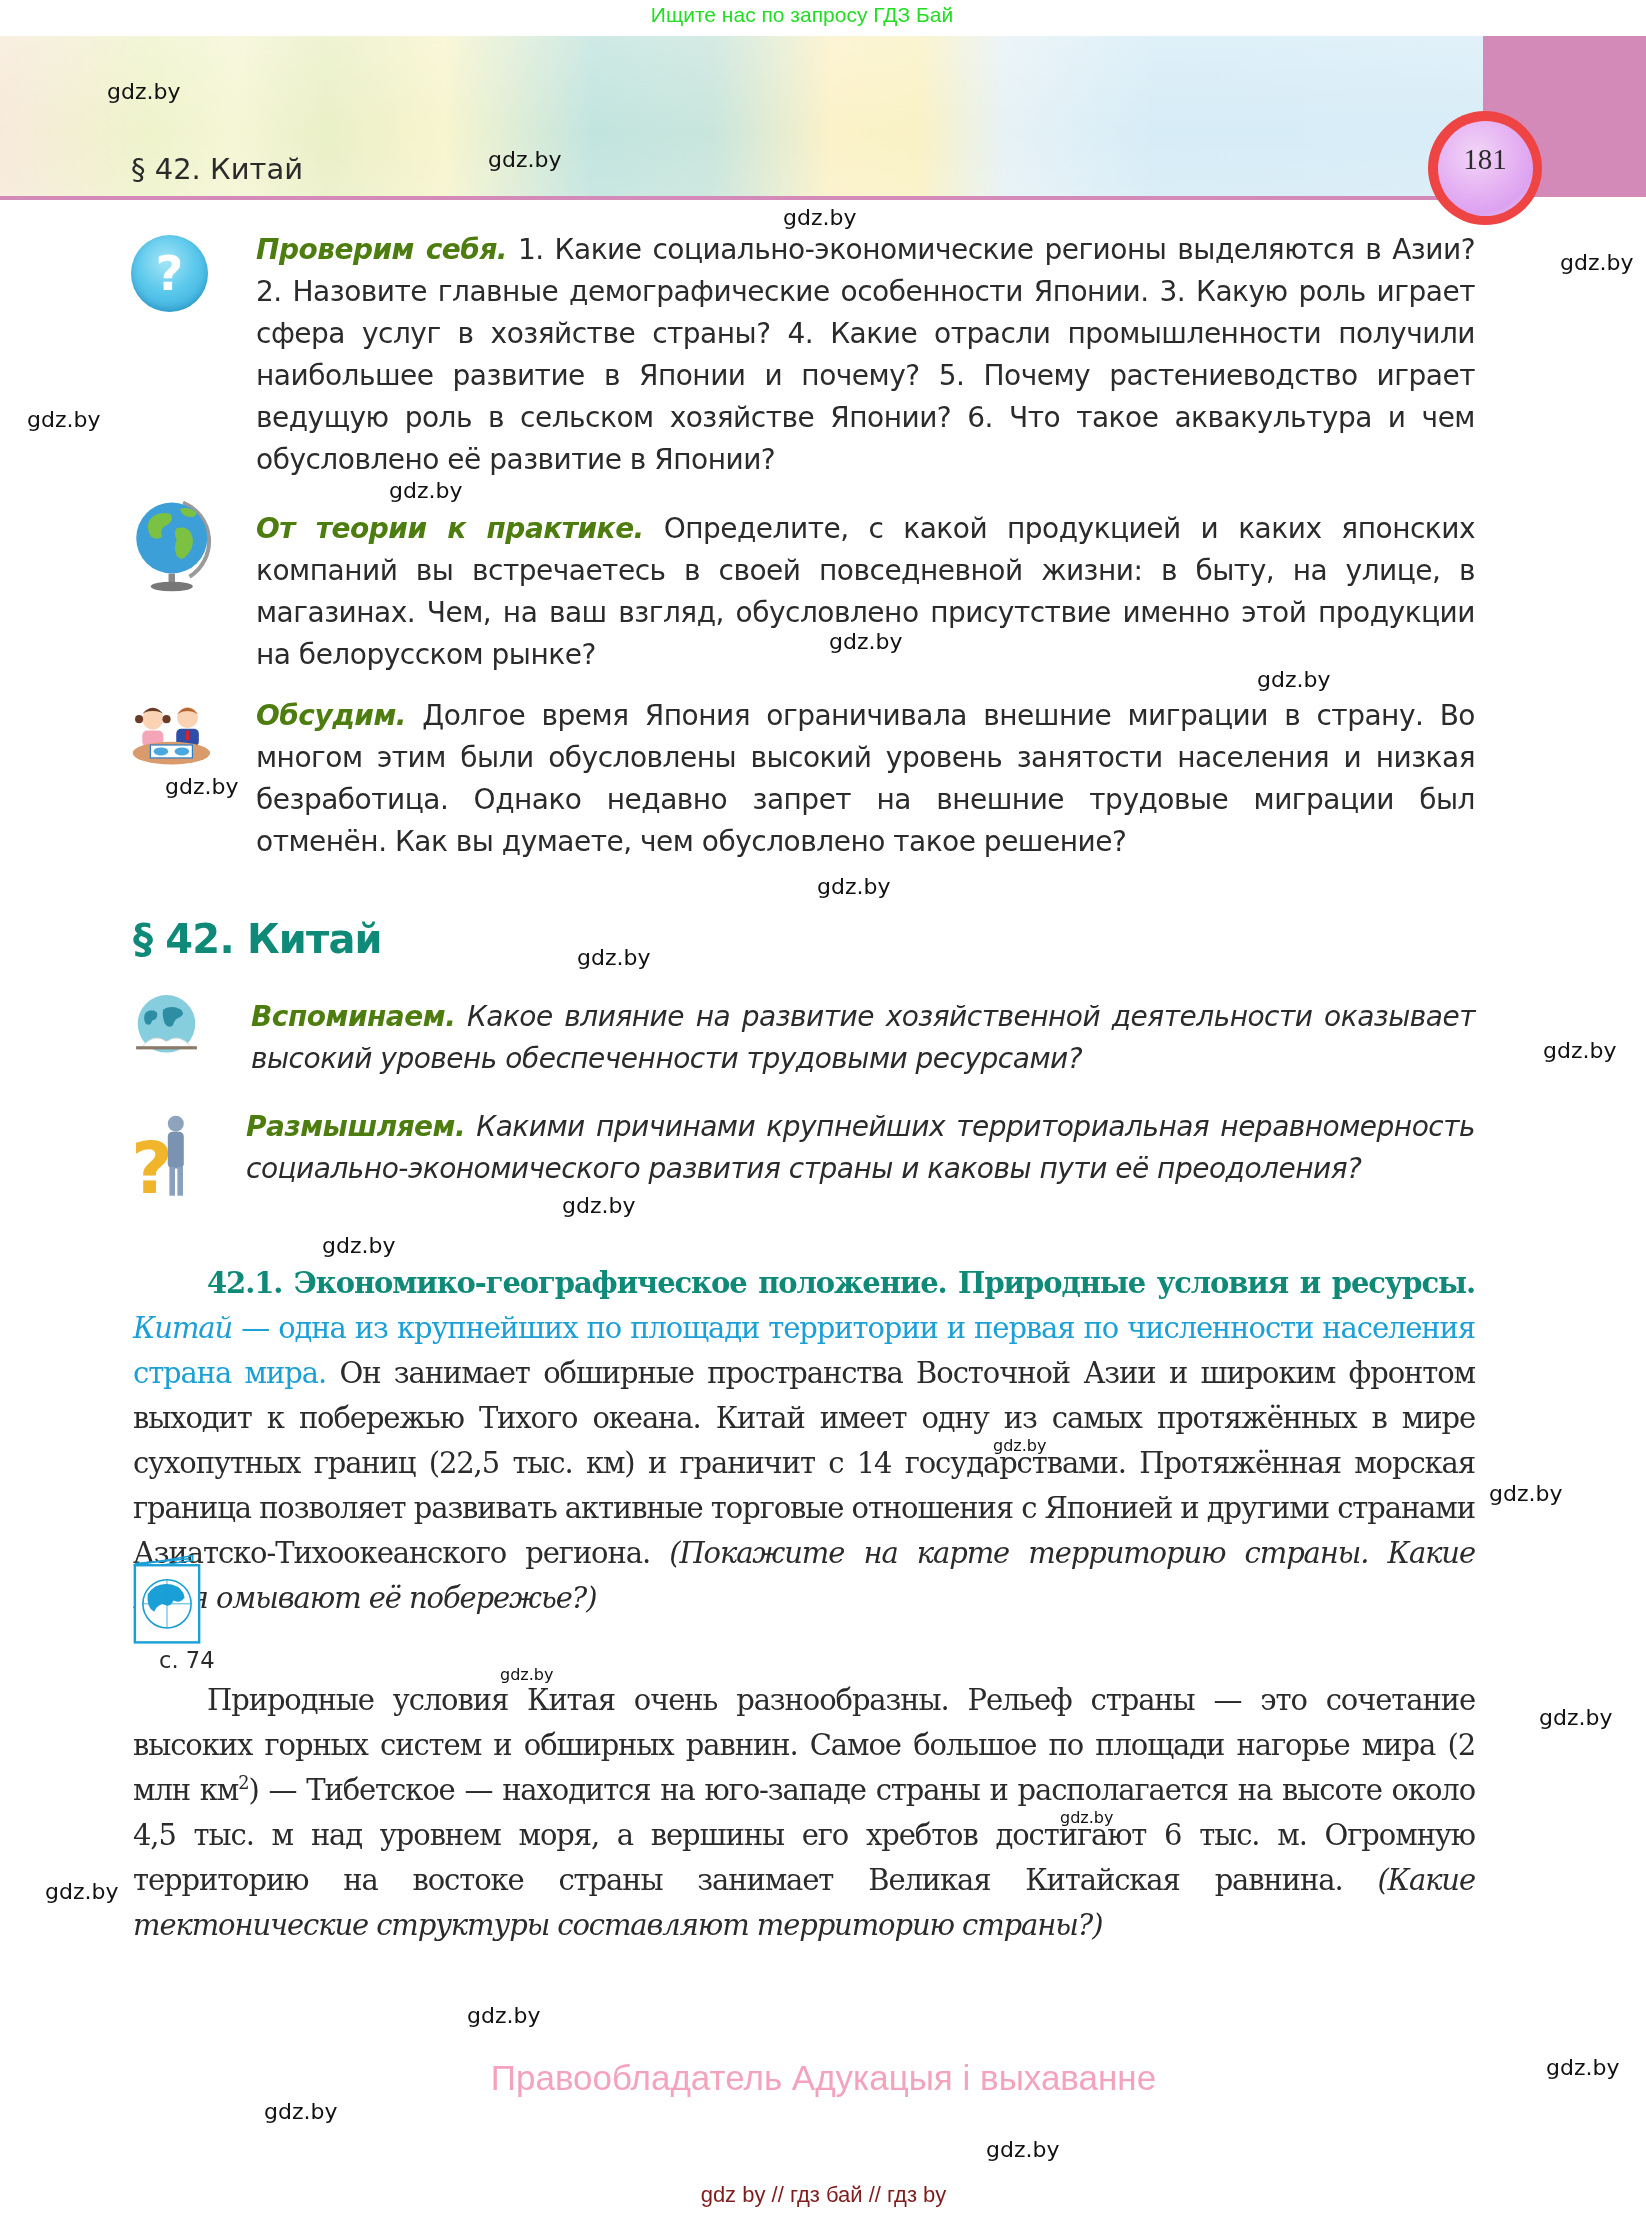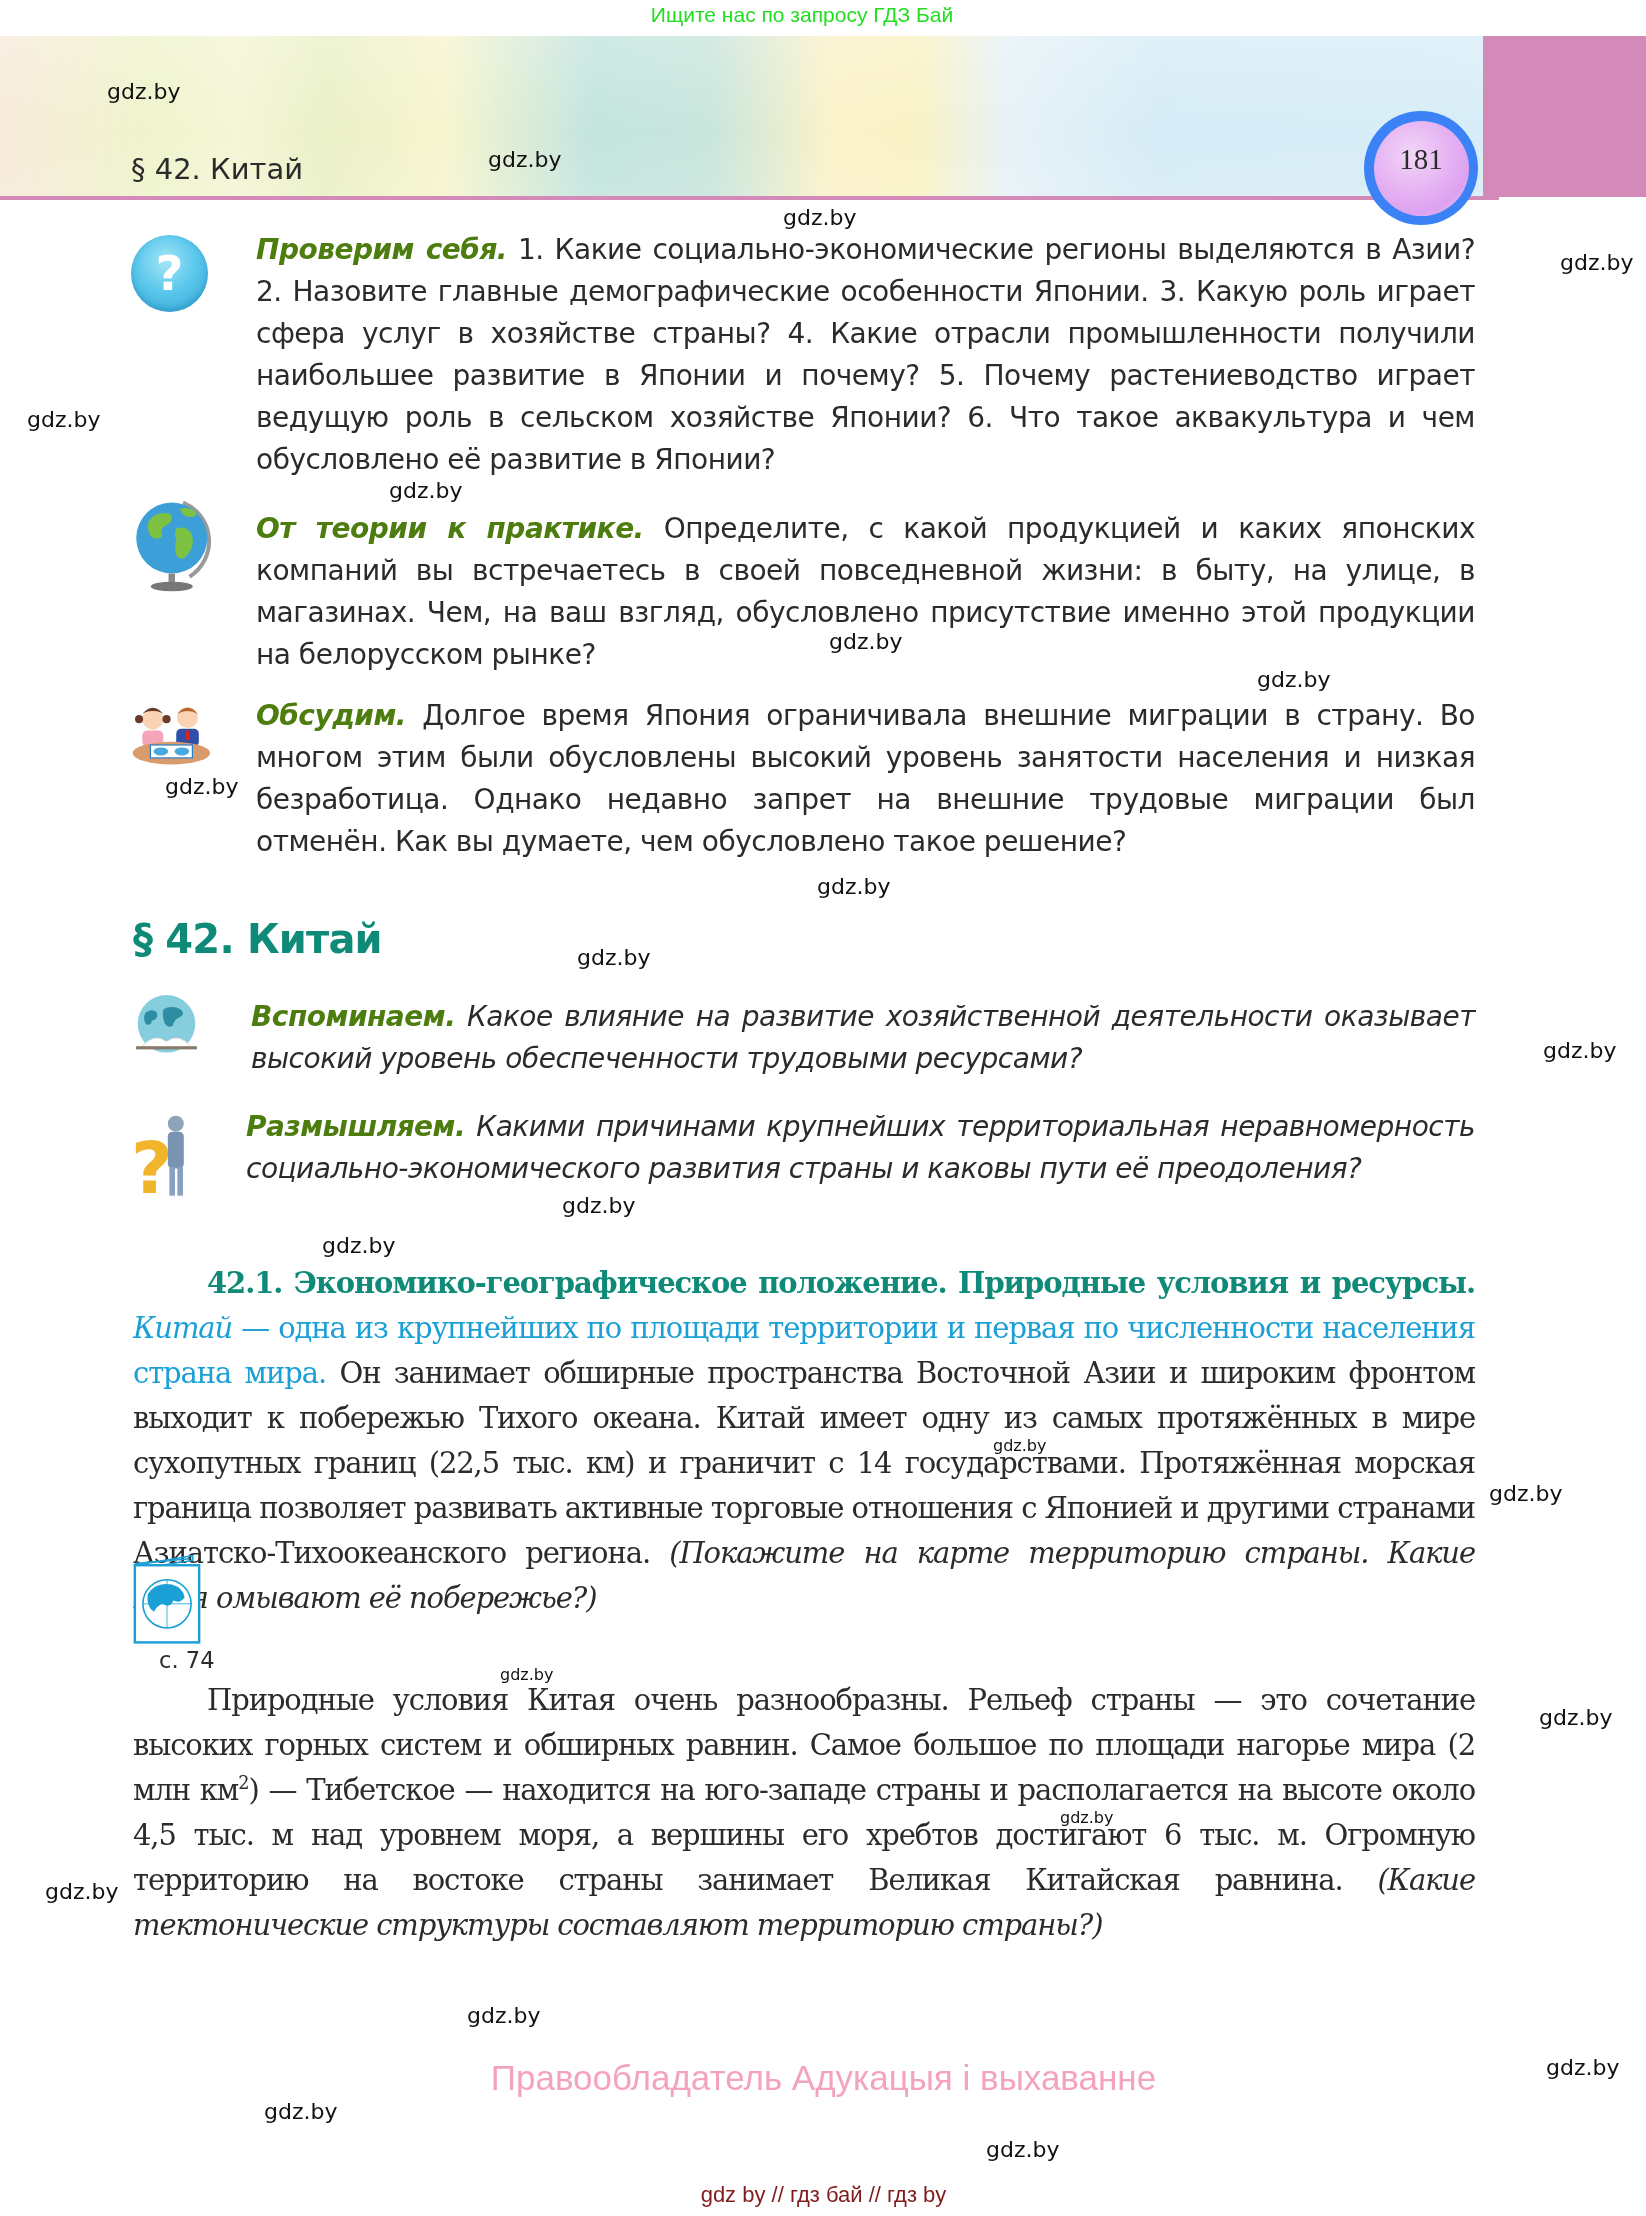--- a/index.html
+++ b/index.html
@@ -13,21 +13,21 @@
   .header-band { top: 36px; left: 0; width: 1483px; height: 160px;
     background:
       linear-gradient(90deg, rgba(255,240,200,0.0) 0%, rgba(255,255,255,0) 100%),
       linear-gradient(90deg, #f7e9d8 0%, #eef3c9 10%, #f4f5d3 16%, #e9efc4 22%, #f7f4cc 30%, #bfe3dd 40%, #c6e4db 48%, #fbf1c6 56%, #f9f1c2 62%, #e5f1f6 68%, #d4ebf6 78%, #d6ecf7 100%);
   }
   .header-band::after { content: ""; position: absolute; left: 0; top: 0; right: 0; bottom: 0;
     background: linear-gradient(180deg, rgba(255,255,255,0.25) 0%, rgba(255,255,255,0.05) 60%, rgba(255,255,255,0.15) 100%); }
   .header-pink-block { top: 36px; left: 1483px; width: 164px; height: 161px; background: #d38ab8; }
   .header-line { top: 196px; left: 0; width: 1499px; height: 4px; background: #d38ab8; }
   .running-title { top: 152px; left: 131px; font-size: 29px; color: #2b2b2b; font-family: "DejaVu Sans", sans-serif; }
-  .page-badge { top: 111px; left: 1364px; width: 114px; height: 114px; border-radius: 50%; background: #3b82f6; }
+  .page-badge { top: 111px; left: 1428px; width: 114px; height: 114px; border-radius: 50%; background: #ef4444; }
   .page-badge-inner { position: absolute; left: 9.7px; top: 9.7px; width: 95px; height: 95px; border-radius: 50%;
     background: radial-gradient(circle at 40% 35%, #f1d6f7 0%, #e6b3f3 45%, #dca2f0 70%, #edd2f5 100%); }
   .page-number { position: absolute; left: 0; top: 32px; width: 114px; text-align: center; font-size: 29px; font-family: "Liberation Serif", serif; color: #2b2b2b; }
 
   
   .wm { font-size: 22px; color: #111; font-family: "DejaVu Sans", sans-serif; }
 
   
   .sans-block { font-family: "DejaVu Sans", sans-serif; font-size: 28px; line-height: 42px; color: #2b2b2b; letter-spacing: -0.5px; text-align: justify; }
   .lead-teal { color: #4d7c0f; font-weight: bold; font-style: italic; }

